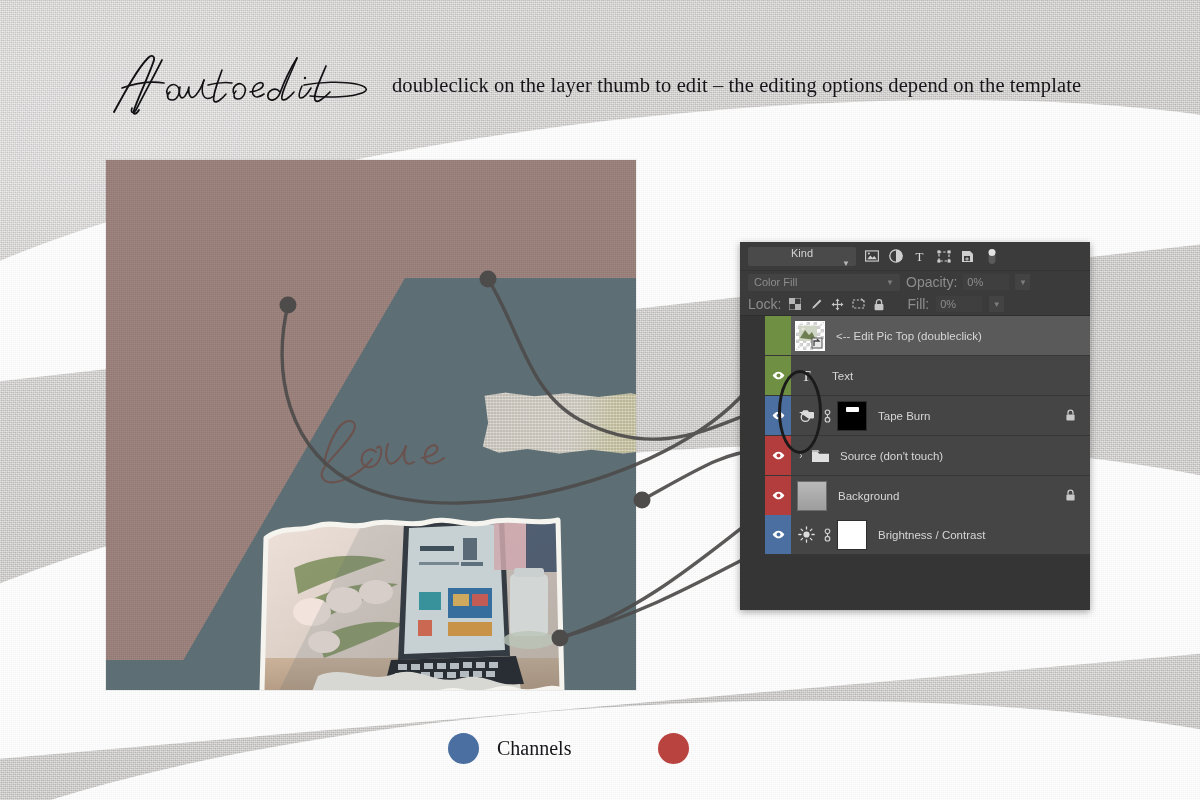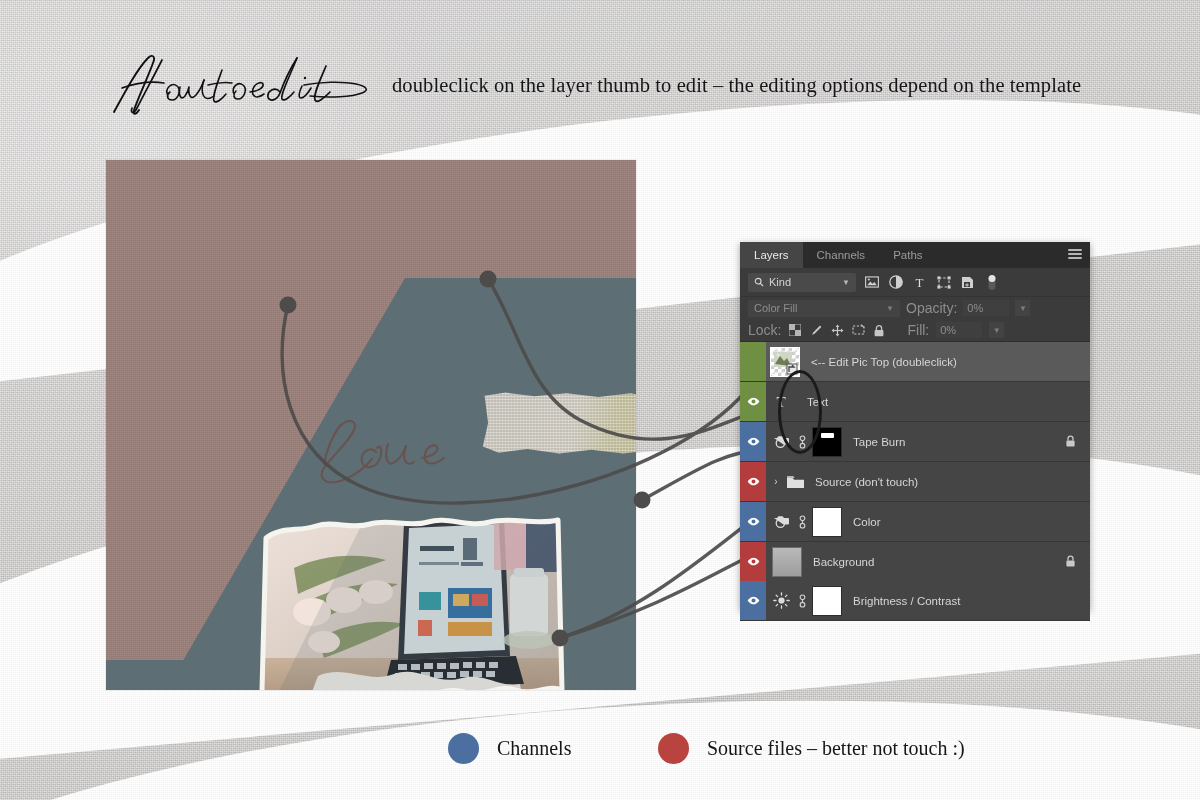--- a/index.html
+++ b/index.html
@@ -96,40 +96,40 @@
   }
   #ps .tabs{height:26px;background:#2b2b2b;display:flex;align-items:stretch;position:relative;}
   #ps .tab{display:flex;align-items:center;padding:0 14px;color:#9b9b9b;font-size:11.5px;cursor:default;}
   #ps .tab.active{background:#454545;color:#e9e9e9;}
   #ps .tab-menu{position:absolute;right:8px;top:7px;width:14px;height:11px;cursor:pointer;}
   #ps .tab-menu i{display:block;height:2px;background:#b5b5b5;margin-bottom:2px;border-radius:1px;}
 
   #ps .filterrow{height:28px;background:#3b3b3b;display:flex;align-items:center;padding:0 8px;gap:7px;}
   #ps .kindsel{
     width:96px;height:19px;background:#4a4a4a;border-radius:2px;
-    display:flex;align-items:center;padding:0 6px;gap:5px;color:#d3d3d3;font-size:11px;
+    display:flex;align-items:center;padding:0 6px;color:#d3d3d3;font-size:11px;flex-direction:column;
   }
   #ps .kindsel .carot{margin-left:auto;font-size:8px;color:#b5b5b5;}
   #ps .ficon{width:17px;height:17px;display:flex;align-items:center;justify-content:center;color:#cfcfcf;cursor:pointer;}
 
   #ps .blendrow{height:22px;background:#3b3b3b;display:flex;align-items:center;padding:0 8px;gap:6px;border-top:1px solid #343434;}
   #ps .blendsel{
     width:140px;height:17px;background:#434343;border-radius:2px;color:#8d8d8d;font-size:11px;
     display:flex;align-items:center;padding:0 6px;
   }
   #ps .blendsel .carot{margin-left:auto;font-size:8px;color:#7d7d7d;}
   #ps .lbl{color:#8d8d8d;font-size:14px;}
   #ps .numfield{width:38px;height:16px;background:#3f3f3f;color:#8d8d8d;font-size:11px;
     display:flex;align-items:center;padding:0 4px;}
   #ps .stepper{width:15px;height:16px;background:#434343;display:flex;align-items:center;justify-content:center;font-size:8px;color:#7d7d7d;}
 
   #ps .lockrow{height:22px;background:#3b3b3b;display:flex;align-items:center;padding:0 8px;gap:7px;border-bottom:1px solid #2e2e2e;}
   #ps .lockicon{width:14px;height:14px;display:flex;align-items:center;justify-content:center;color:#b6b6b6;cursor:pointer;}
 
-  #ps .list{background:#404040;}
+  #ps .list{background:#404040;margin-left:25px;}
   .lrow{height:39px;display:flex;align-items:center;position:relative;border-bottom:1px solid #373737;background:#454545;}
   .lrow.selected{background:#5a5a5a;}
   .lrow .strip{width:26px;height:100%;display:flex;align-items:center;justify-content:center;flex:0 0 26px;}
   .lrow .strip.green{background:#6f8f43;}
   .lrow .strip.blue{background:#4a6fa0;}
   .lrow .strip.red{background:#b33c3c;}
   .eye{width:13px;height:9px;}
   .lrow .glyph{width:30px;display:flex;align-items:center;justify-content:center;color:#e2e2e2;flex:0 0 30px;}
   .lrow .linkch{width:13px;display:flex;align-items:center;justify-content:center;color:#cfcfcf;flex:0 0 13px;}
   .lrow .thumb{width:30px;height:30px;margin-left:3px;flex:0 0 30px;}
@@ -338,30 +338,20 @@
     <circle cx="642" cy="500" r="8.5"></circle>
     <circle cx="560" cy="638" r="8.5"></circle>
     <circle cx="761" cy="410" r="7.5"></circle>
     <circle cx="761" cy="450" r="7.5"></circle>
     <circle cx="761" cy="512" r="7.5"></circle>
   </g>
 </svg>
 
 <div id="ps">
 
-  <div class="tabs">
-    <div class="tab active">Layers</div>
-    <div class="tab">Channels</div>
-    <div class="tab">Paths</div>
-    <div class="tab-menu">
-      <i></i>
-        <i></i>
-        <i></i>
-    </div>
-  </div>
 
   <div class="filterrow">
     <div class="kindsel">
       <svg width="10" height="10" viewBox="0 0 12 12">
         <circle cx="5" cy="5" r="3.4" fill="none" stroke="#d8d8d8" stroke-width="1.3"></circle>
         <line x1="7.6" y1="7.6" x2="10.5" y2="10.5" stroke="#d8d8d8" stroke-width="1.4" stroke-linecap="round"></line>
       </svg>
       <span>Kind</span>
       <span class="carot">▼</span>
     </div>
@@ -534,41 +524,20 @@
       <div class="discl">›</div>
       <div class="glyph" style="flex:0 0 26px">
         <svg width="19" height="14" viewBox="0 0 19 14">
           <path d="M1 3 h5.6 l1.6 1.8 h9.8 V13 H1 Z" fill="#e0e0e0"></path>
           <path d="M1 1.2 h6.4 l1.3 1.6 H1 Z" fill="#e0e0e0"></path>
         </svg>
       </div>
       <div class="name" style="margin-left:7px">Source (don't touch)</div>
     </div>
 
-    <div class="lrow">
-      <div class="strip blue">
-        <svg class="eye" viewBox="0 0 16 11">
-          <path d="M8 0.8 C12.4 0.8 15.2 5.5 15.2 5.5 C15.2 5.5 12.4 10.2 8 10.2 C3.6 10.2 0.8 5.5 0.8 5.5 C0.8 5.5 3.6 0.8 8 0.8 Z" fill="#ffffff"></path>
-          <ellipse cx="8" cy="5.5" rx="2.4" ry="2.6" fill="#4a6fa0"></ellipse>
-        </svg>
-      </div>
-      <div class="glyph">
-        <svg width="19" height="15" viewBox="0 0 19 15">
-          <path d="M2 4 h3 l1.4-1.8 h4.2 L12 4 h4 a1 1 0 0 1 1 1 v4.4 a1 1 0 0 1 -1 1 h-4.6" fill="#dcdcdc"></path>
-          <circle cx="8.4" cy="9.2" r="4.2" fill="none" stroke="#dcdcdc" stroke-width="1.3"></circle>
-        </svg>
-      </div>
-      <div class="linkch">
-        <svg width="9" height="14" viewBox="0 0 9 14">
-          <path d="M4.5 1 a2.3 2.3 0 0 1 0 4.6 M4.5 8.4 a2.3 2.3 0 0 1 0 4.6 M4.5 1 a2.3 2.3 0 0 0 0 4.6 M4.5 8.4 a2.3 2.3 0 0 0 0 4.6 M4.5 5.2 v3.6" fill="none" stroke="#cfcfcf" stroke-width="1.2"></path>
-        </svg>
-      </div>
-      <div class="thumb thumb-white"></div>
-      <div class="name">Color</div>
-    </div>
 
     <div class="lrow" style="border-bottom:none">
       <div class="strip red">
         <svg class="eye" viewBox="0 0 16 11">
           <path d="M8 0.8 C12.4 0.8 15.2 5.5 15.2 5.5 C15.2 5.5 12.4 10.2 8 10.2 C3.6 10.2 0.8 5.5 0.8 5.5 C0.8 5.5 3.6 0.8 8 0.8 Z" fill="#ffffff"></path>
           <ellipse cx="8" cy="5.5" rx="2.4" ry="2.6" fill="#b33c3c"></ellipse>
         </svg>
       </div>
       <div class="thumb thumb-gray" style="margin-left:6px"></div>
       <div class="name">Background</div>
@@ -615,15 +584,14 @@
   <div class="oval-hl"></div>
 </div>
 
 <div class="legend">
   <div class="lg" style="left:448px;top:5px">
     <div class="dot" style="background:#4a6fa0"></div>
     <div class="txt">Channels</div>
   </div>
   <div class="lg" style="left:658px;top:5px">
     <div class="dot" style="background:#b9443f"></div>
-    <div class="txt">Source files – better not touch :)</div>
   </div>
 </div>
 
 </body></html>

